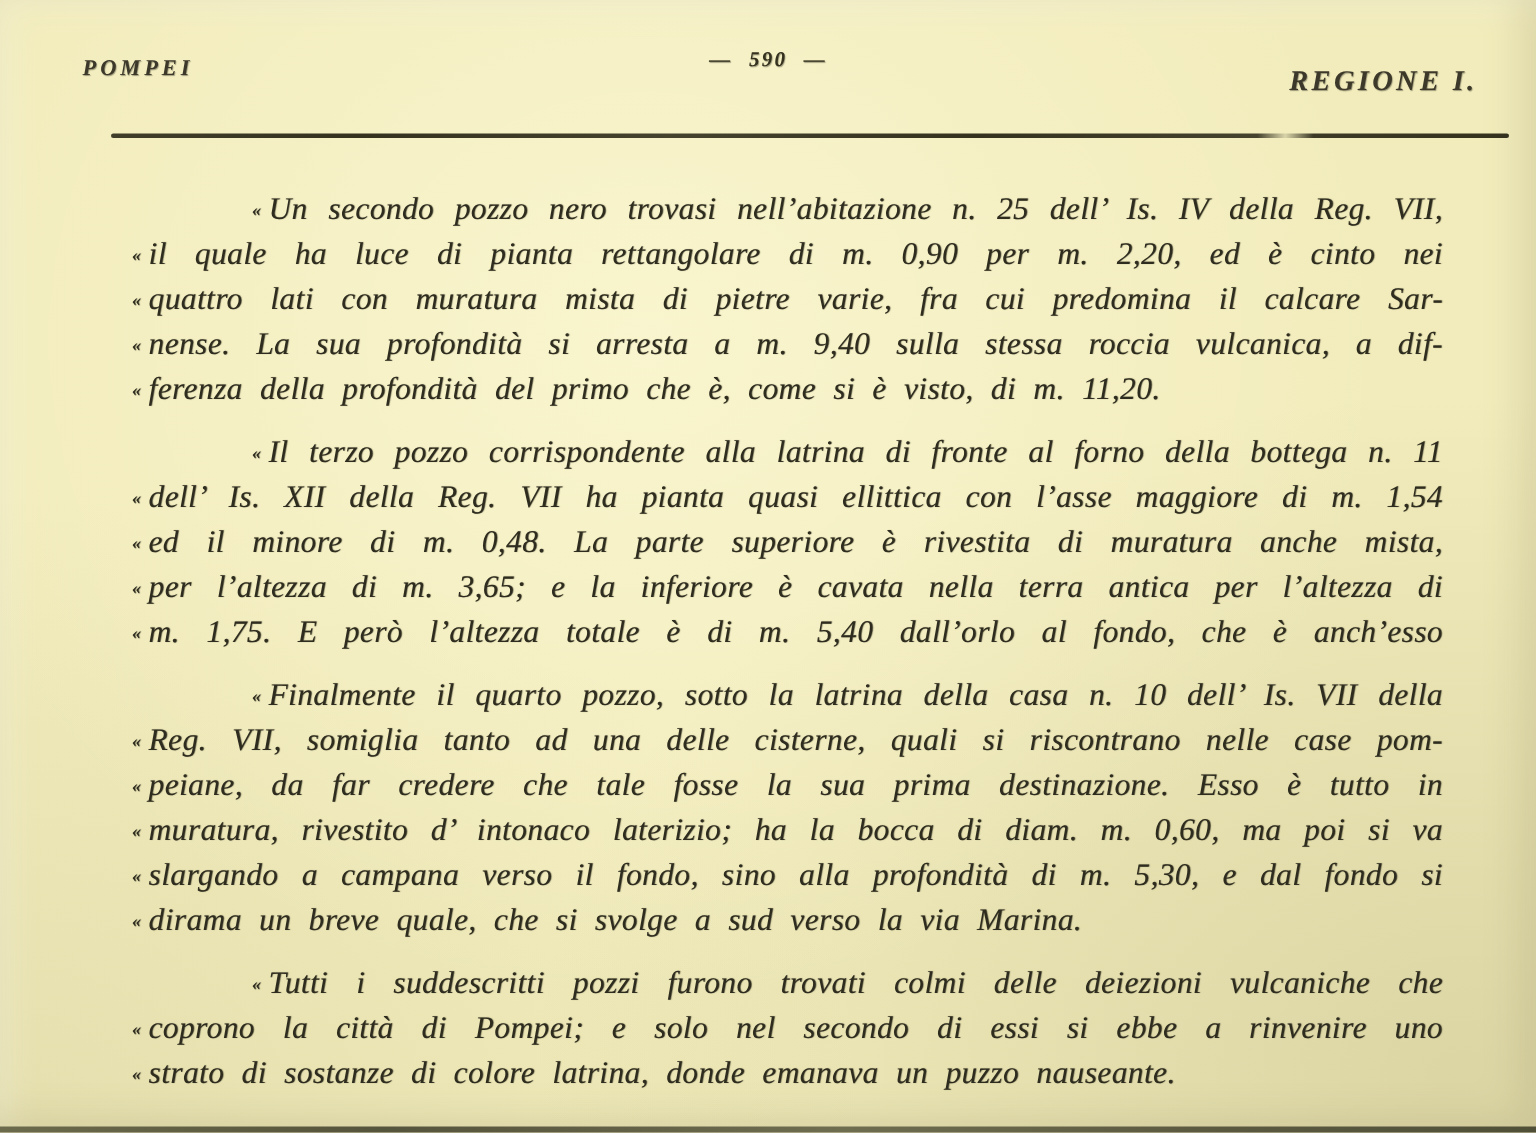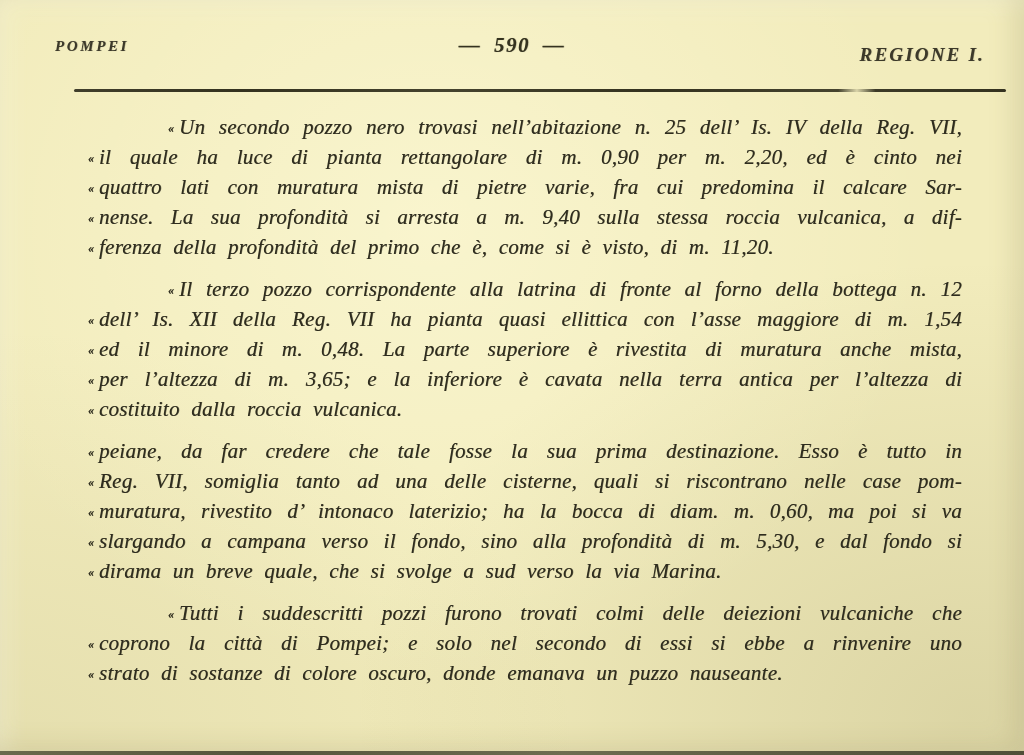--- a/index.html
+++ b/index.html
@@ -22,36 +22,36 @@
   .running-head {
     position: absolute; top: 0; left: 0; right: 0; height: 70px;
     text-shadow: 0.5px 0.4px 0.7px rgba(46,44,30,0.45);
   }
   .head-left {
     position: absolute; left: 55px; top: 38px;
     font-size: 15px; font-weight: 700; letter-spacing: 2.6px; color: #3c392a;
   }
   .head-center {
     position: absolute; left: 0; right: 0; top: 33px; text-align: center;
-    font-size: 21px; font-weight: 700; letter-spacing: 1.5px; word-spacing: 6px; color: #34321f;
+    font-size: 14px; font-weight: 700; letter-spacing: 1.5px; word-spacing: 6px; color: #34321f;
   }
   .head-right {
     position: absolute; right: 39px; top: 44px;
     font-size: 19px; font-weight: 700; letter-spacing: 2.2px; color: #3c392a;
   }
   .header-rule {
     position: absolute; top: 89px; left: 74px; width: 932px; height: 2.5px;
     background: linear-gradient(90deg,
       #403e2b 0%, #34321f 18%, #45432e 40%, #34321f 62%,
       #45432e 82%, rgba(69,67,46,0.15) 84%, #3c3a27 86%, #34321f 100%);
     border-radius: 2px;
   }
   
   .text-block {
-    position: absolute; top: 112px; left: 88px; width: 874px;
+    position: absolute; top: 124px; left: 88px; width: 874px;
     font-size: 21px; color: #2e2c1e; letter-spacing: 0.25px;
     text-shadow: 0.5px 0.3px 0.6px rgba(40,38,24,0.55);
   }
   .para { margin: 0 0 12px 0; }
   .para:last-child { margin-bottom: 16px; }
   .line {
     height: 30px; line-height: 30px;
     text-align: justify; text-align-last: justify;
     white-space: nowrap;
   }
@@ -82,35 +82,36 @@
 
   <div class="text-block" id="text-block">
       <div class="para">
         <div class="line first"><span class="q">«</span><span>Un secondo pozzo nero trovasi nell’abitazione n. 25 dell’ Is. IV della Reg. VII,</span></div>
         <div class="line"><span class="q">«</span><span>il quale ha luce di pianta rettangolare di m. 0,90 per m. 2,20, ed è cinto nei</span></div>
         <div class="line"><span class="q">«</span><span>quattro lati con muratura mista di pietre varie, fra cui predomina il calcare Sar-</span></div>
         <div class="line"><span class="q">«</span><span>nense. La sua profondità si arresta a m. 9,40 sulla stessa roccia vulcanica, a dif-</span></div>
         <div class="line last"><span class="q">«</span><span>ferenza della profondità del primo che è, come si è visto, di m. 11,20.</span></div>
       </div>
       <div class="para">
-        <div class="line first"><span class="q">«</span><span>Il terzo pozzo corrispondente alla latrina di fronte al forno della bottega n. 12</span></div>
+        <div class="line first"><span class="q">«</span><span>Il terzo pozzo corrispondente alla latrina di fronte al forno della bottega n. 11</span></div>
         <div class="line"><span class="q">«</span><span>dell’ Is. XII della Reg. VII ha pianta quasi ellittica con l’asse maggiore di m. 1,54</span></div>
         <div class="line"><span class="q">«</span><span>ed il minore di m. 0,48. La parte superiore è rivestita di muratura anche mista,</span></div>
         <div class="line"><span class="q">«</span><span>per l’altezza di m. 3,65; e la inferiore è cavata nella terra antica per l’altezza di</span></div>
-        <div class="line last"><span class="q">«</span><span>costituito dalla roccia vulcanica.</span></div>
+        <div class="line"><span class="q">«</span><span>m. 1,75. E però l’altezza totale è di m. 5,40 dall’orlo al fondo, che è anch’esso</span></div>
       </div>
       <div class="para">
+        <div class="line first"><span class="q">«</span><span>Finalmente il quarto pozzo, sotto la latrina della casa n. 10 dell’ Is. VII della</span></div>
+        <div class="line"><span class="q">«</span><span>Reg. VII, somiglia tanto ad una delle cisterne, quali si riscontrano nelle case pom-</span></div>
         <div class="line"><span class="q">«</span><span>peiane, da far credere che tale fosse la sua prima destinazione. Esso è tutto in</span></div>
-        <div class="line"><span class="q">«</span><span>Reg. VII, somiglia tanto ad una delle cisterne, quali si riscontrano nelle case pom-</span></div>
         <div class="line"><span class="q">«</span><span>muratura, rivestito d’ intonaco laterizio; ha la bocca di diam. m. 0,60, ma poi si va</span></div>
         <div class="line"><span class="q">«</span><span>slargando a campana verso il fondo, sino alla profondità di m. 5,30, e dal fondo si</span></div>
         <div class="line last"><span class="q">«</span><span>dirama un breve quale, che si svolge a sud verso la via Marina.</span></div>
       </div>
       <div class="para">
         <div class="line first"><span class="q">«</span><span>Tutti i suddescritti pozzi furono trovati colmi delle deiezioni vulcaniche che</span></div>
         <div class="line"><span class="q">«</span><span>coprono la città di Pompei; e solo nel secondo di essi si ebbe a rinvenire uno</span></div>
-        <div class="line last"><span class="q">«</span><span>strato di sostanze di colore oscuro, donde emanava un puzzo nauseante.</span></div>
+        <div class="line last"><span class="q">«</span><span>strato di sostanze di colore latrina, donde emanava un puzzo nauseante.</span></div>
       </div>
     </div>
 
   <div class="bottom-edge"></div>
 
 </div>
 
 </body></html>

